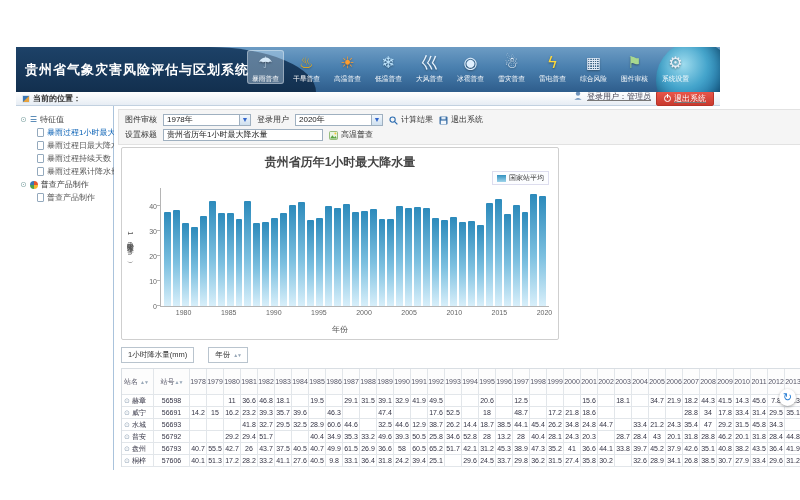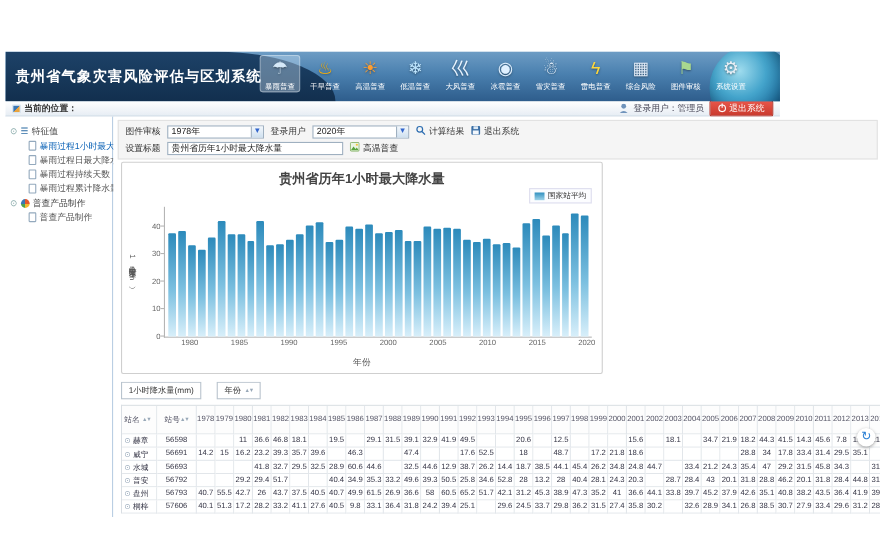--- a/index.html
+++ b/index.html
@@ -1,19 +1,19 @@
 <!DOCTYPE html>
 <html><head>
 <meta charset="utf-8">
 <style>
   * { margin:0; padding:0; box-sizing:border-box; }
   html,body { width:800px; height:500px; background:#fff; overflow:hidden;
     font-family:"Liberation Sans","DejaVu Sans",sans-serif; }
   .stage { position:relative; width:800px; height:500px; background:#fff; }
-  .app { position:absolute; top:47px; left:5px; width:704px; height:423px; }
+  .app { position:absolute; top:47px; left:16px; width:704px; height:423px; }
 
   
   .banner { position:relative; height:45px; overflow:hidden;
     background:linear-gradient(180deg,#6d9cc4 0%,#4a80af 45%,#2e5d8c 100%); }
   .earth { position:absolute; right:-14px; top:-6px; width:78px; height:78px; border-radius:50%;
     background:radial-gradient(circle at 35% 30%, #9fdcee 0%, #45a5cc 32%, #1b6fa3 62%, #0a3a63 100%);
     box-shadow:inset -8px -10px 16px rgba(0,0,0,.45); }
   .title-block { position:absolute; left:0; top:0; height:45px; width:300px;
     background:linear-gradient(180deg,#1d4268,#122f4e); border-top-right-radius:110px 46px; }
   .app-title { position:absolute; left:9px; top:0; height:45px; line-height:45px;
@@ -26,21 +26,21 @@
   .nav-lab { display:block; font-size:8px; line-height:9px; white-space:nowrap; transform:scale(.85); }
 
   
   .crumbbar { height:14px; display:flex; align-items:center; padding:0 6px; font-size:8px; color:#777;
     background:linear-gradient(180deg,#ffffff,#e7edf4); border-bottom:1px solid #c2d1e0; }
   .loc-ico { width:8px; height:8px; margin-right:3px; border:1px solid #d8e4ef; border-radius:1px;
     background:linear-gradient(135deg,#3b77b5 0 49%, #e8a33d 51% 100%); }
   .crumb-label { color:#333; font-weight:bold; margin-right:4px; }
   .crumb-sep { margin:0 3px; color:#aab; }
   .crumb-item { color:#667; cursor:pointer; }
-  .crumb-right { margin-left:auto; display:flex; align-items:center; gap:5px; }
+  .crumb-right { margin-left:auto; display:flex; gap:5px;text-decoration:underline; }
   .user-text { color:#445; }
   .logout-btn { display:flex; align-items:center; gap:3px; background:linear-gradient(180deg,#e8564a,#c93a2e);
     border:1px solid #b83328; color:#fff; border-radius:2px; padding:1px 7px; font-size:8px; cursor:pointer; }
   .pwr { position:relative; width:7px; height:7px; border:1px solid #fff; border-radius:50%; display:inline-block; }
   .pwr::after { content:""; position:absolute; left:2px; top:-2px; width:1px; height:4px; background:#fff; }
 
   
   .main { display:flex; height:364px; }
   .sidebar { width:98px; border-right:1px solid #aac3dc; background:#fff; }
   .sb-head { height:18px; display:flex; align-items:center; gap:4px; padding-left:5px;
@@ -63,21 +63,21 @@
   .content { flex:1; position:relative; background:#fff; }
   .filterbar { margin:3px 4px 0; background:#f5f5f5; border:1px solid #e2e2e2; padding:2px 6px; }
   .frow { display:flex; align-items:center; gap:6px; height:15px; font-size:8px; color:#333; }
   .sel { width:88px; height:12px; background:#fff; border:1px solid #9fb0c0; display:inline-flex;
     align-items:center; justify-content:space-between; padding-left:3px; font-size:8px; color:#222; cursor:pointer; }
   .sel .arrow { width:11px; height:10px; background:linear-gradient(180deg,#f2f7fc,#cfe0ef);
     border-left:1px solid #9fb0c0; color:#36c; font-size:7px; line-height:10px; text-align:center; }
   .inp { width:160px; height:12px; background:#fff; border:1px solid #9fb0c0; font-size:8px;
     color:#222; padding:0 3px; font-family:inherit; }
   .note { color:#cc0000; }
-  .linkbtn { display:inline-flex; align-items:flex-start; gap:3px; cursor:pointer; color:#333; }
+  .linkbtn { display:inline-flex; align-items:flex-end; gap:3px; cursor:pointer; color:#333; }
   .linkbtn svg { display:block; }
 
   
   .chart-card { position:relative; margin:2px 0 0 7px; width:438px; height:193px;
     border:1px solid #cfcfcf; background:#fff; border-radius:2px; }
   .chart-title { text-align:center; font-size:12px; font-weight:bold; color:#444; margin-top:6px; }
   .legend { position:absolute; top:23px; right:9px; display:flex; align-items:center; gap:3px;
     border:1px solid #dde; background:#fcfdff; padding:1px 4px; font-size:7px; color:#333; cursor:pointer; }
   .legend-swatch { width:9px; height:7px; background:linear-gradient(180deg,#3291c0,#9fd4ea); }
   .plot { position:absolute; left:38px; right:9px; top:40px; bottom:32px;

